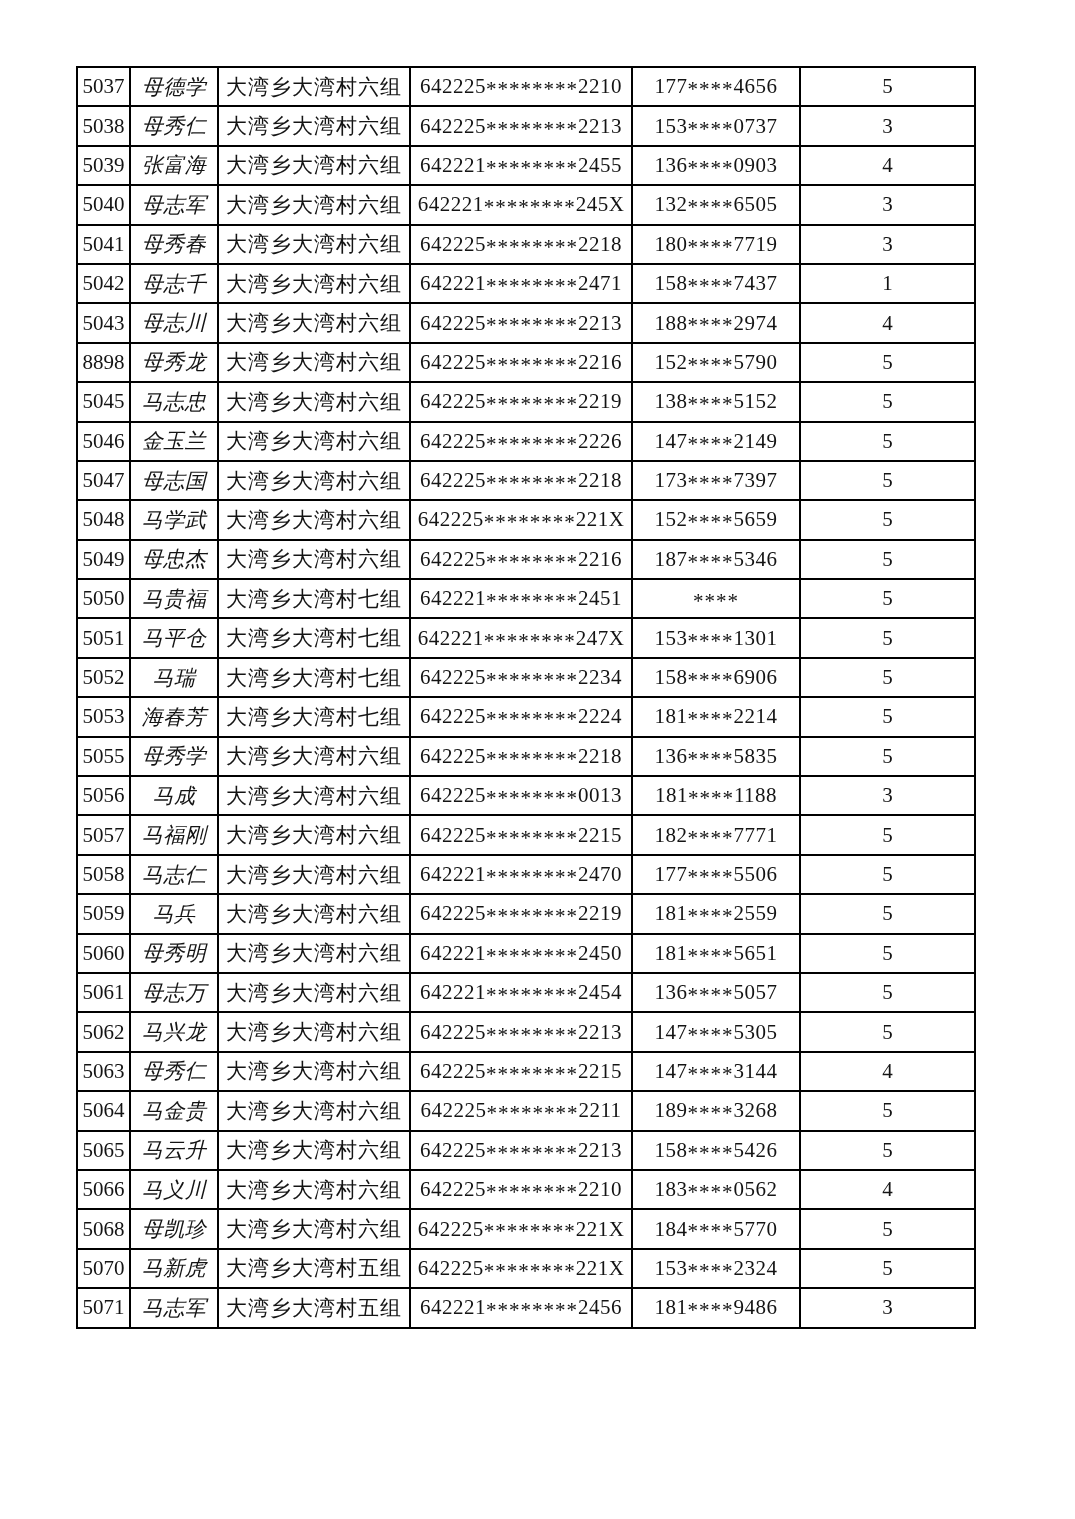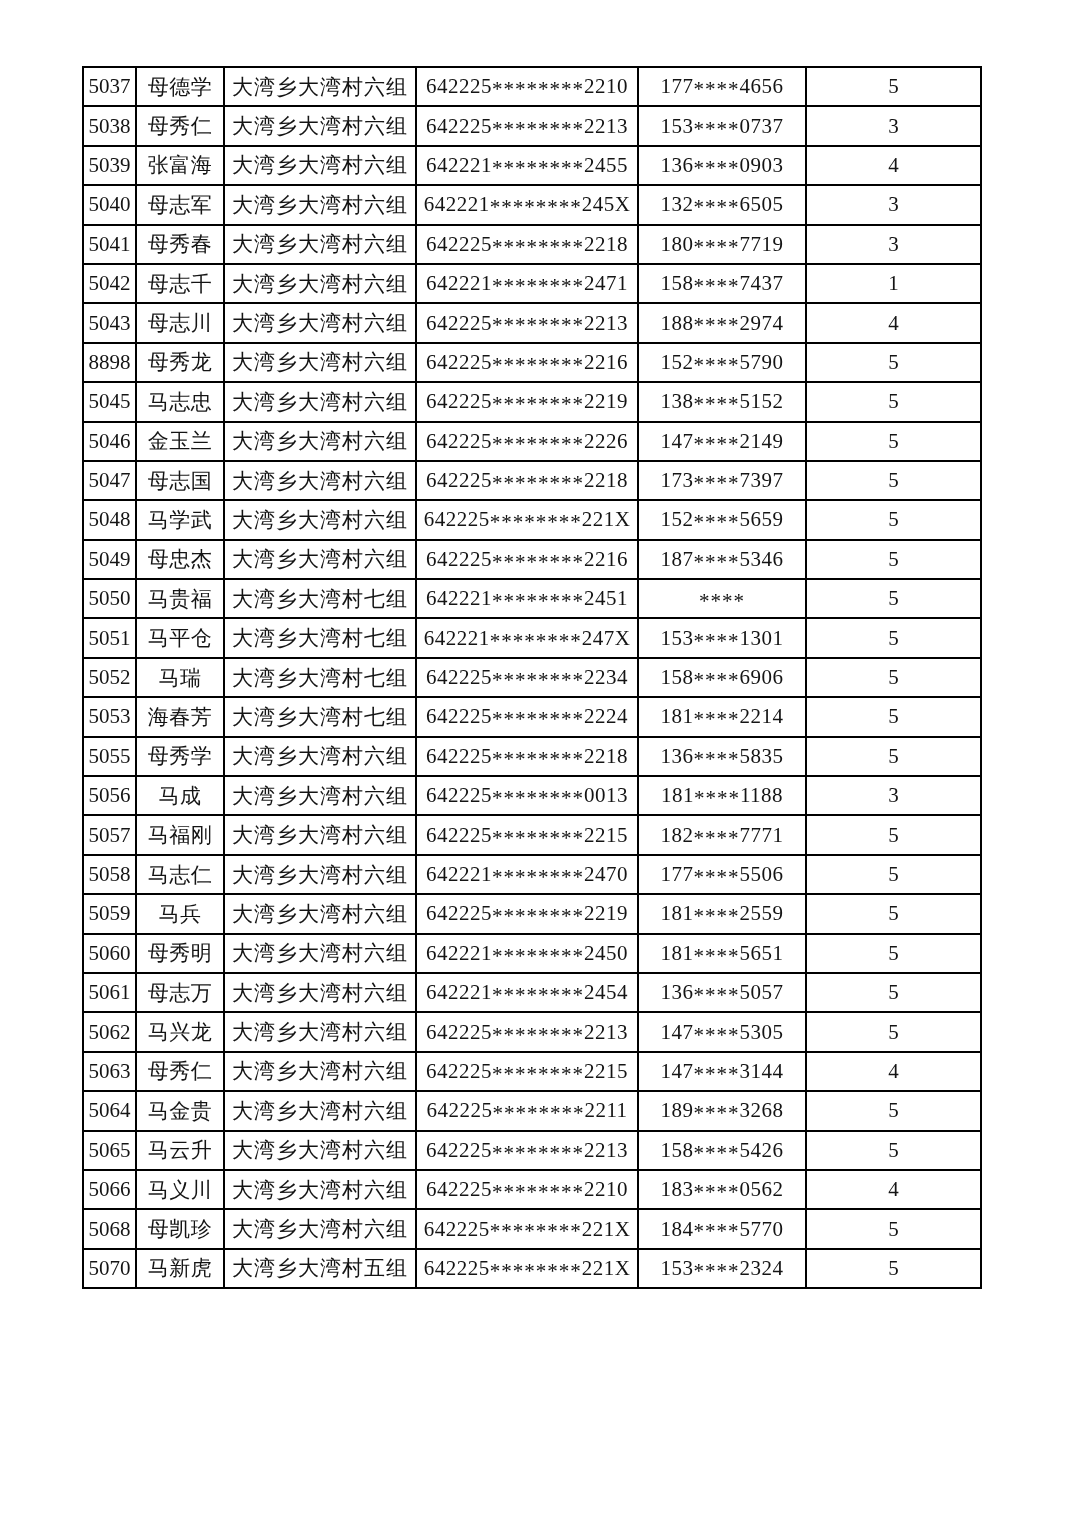--- a/index.html
+++ b/index.html
@@ -10,39 +10,39 @@
   .page {
     position: relative;
     width: 1075px;
     height: 1519px;
     background: #ffffff;
     overflow: hidden;
     font-family: "Liberation Serif", "DejaVu Serif", serif;
   }
   table.roster {
     position: absolute;
-    left: 82px;
+    left: 76px;
     top: 66px;
     width: 898px;
     border-collapse: collapse;
     table-layout: fixed;
   }
   table.roster td {
     border: 2px solid #000000;
     height: 37.4px;
     padding: 0;
     text-align: center;
     vertical-align: middle;
     font-size: 21px;
     color: #141414;
     white-space: nowrap;
     overflow: hidden;
   }
   td.col-serial  { font-size: 20px; }
-  td.col-name    { letter-spacing: 0.5px; }
+  td.col-name    { letter-spacing: 0.5px; font-style: italic; }
   td.col-address { letter-spacing: 1px; }
   td.col-id_number, td.col-phone { letter-spacing: 0.5px; }
   td.col-count   { font-size: 20px; }
   
   .stars {
     position: relative;
     top: 0.14em;
     letter-spacing: 1px;
   }
 </style>
@@ -301,15 +301,23 @@
           <td class="col-count">5</td>
         </tr>
         <tr>
           <td class="col-serial">5070</td>
           <td class="col-name">马新虎</td>
           <td class="col-address">大湾乡大湾村五组</td>
           <td class="col-id_number">642225<span class="stars">********</span>221X</td>
           <td class="col-phone">153<span class="stars">****</span>2324</td>
           <td class="col-count">5</td>
         </tr>
+        <tr>
+          <td class="col-serial">5071</td>
+          <td class="col-name">马志军</td>
+          <td class="col-address">大湾乡大湾村五组</td>
+          <td class="col-id_number">642221<span class="stars">********</span>2456</td>
+          <td class="col-phone">181<span class="stars">****</span>9486</td>
+          <td class="col-count">3</td>
+        </tr>
       </tbody>
   </table>
 </div>
 
 </body></html>

